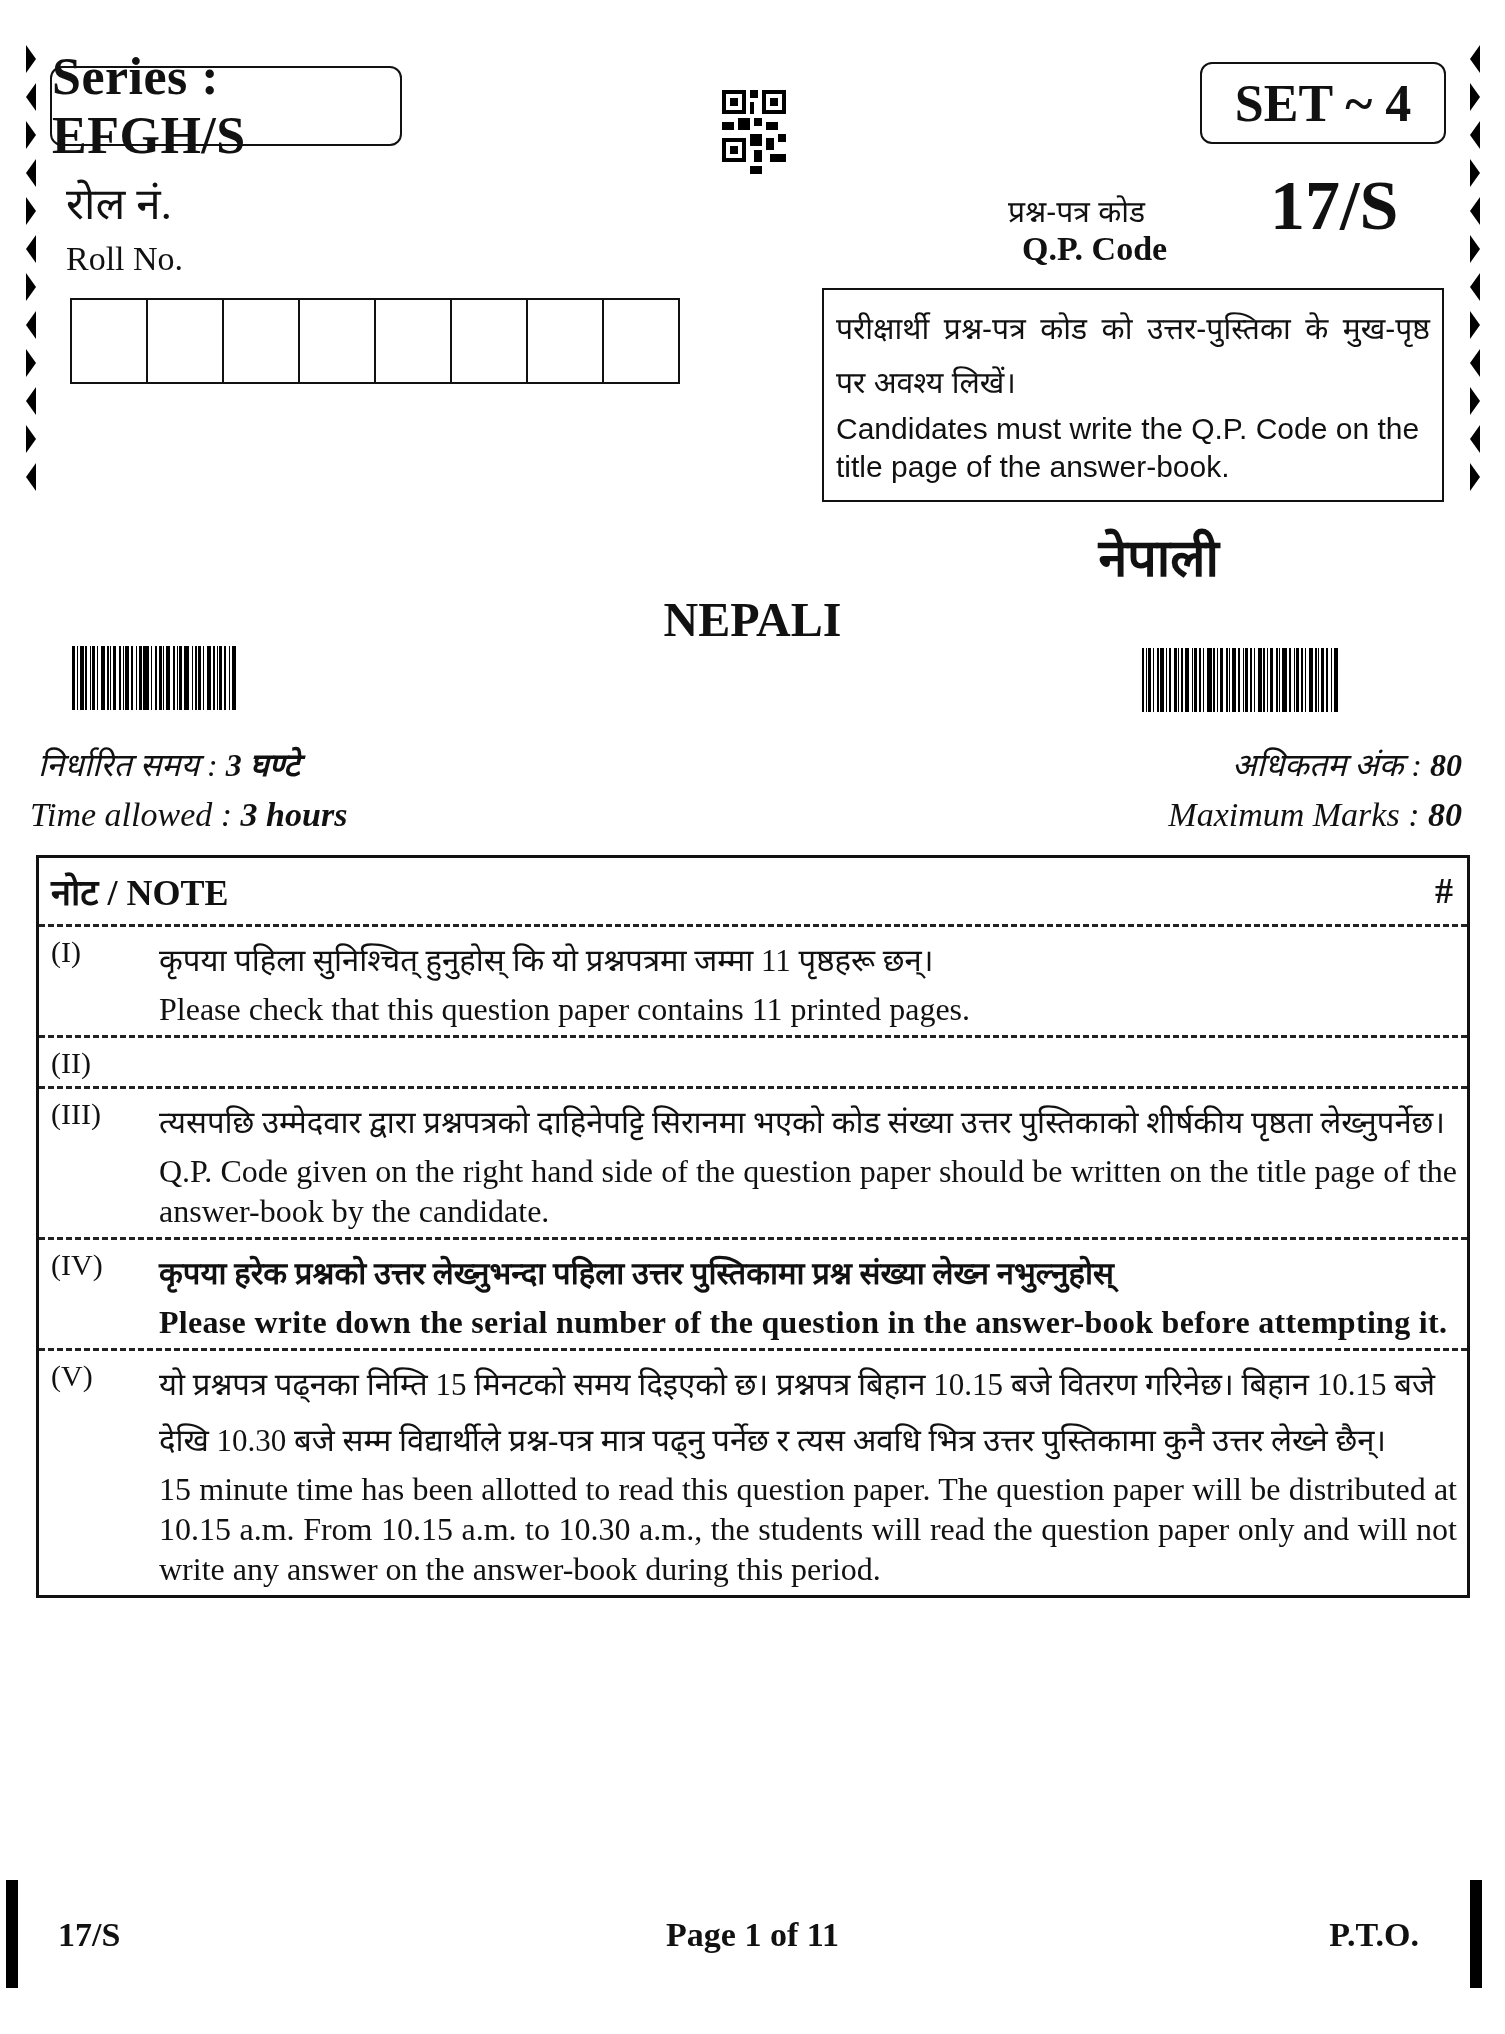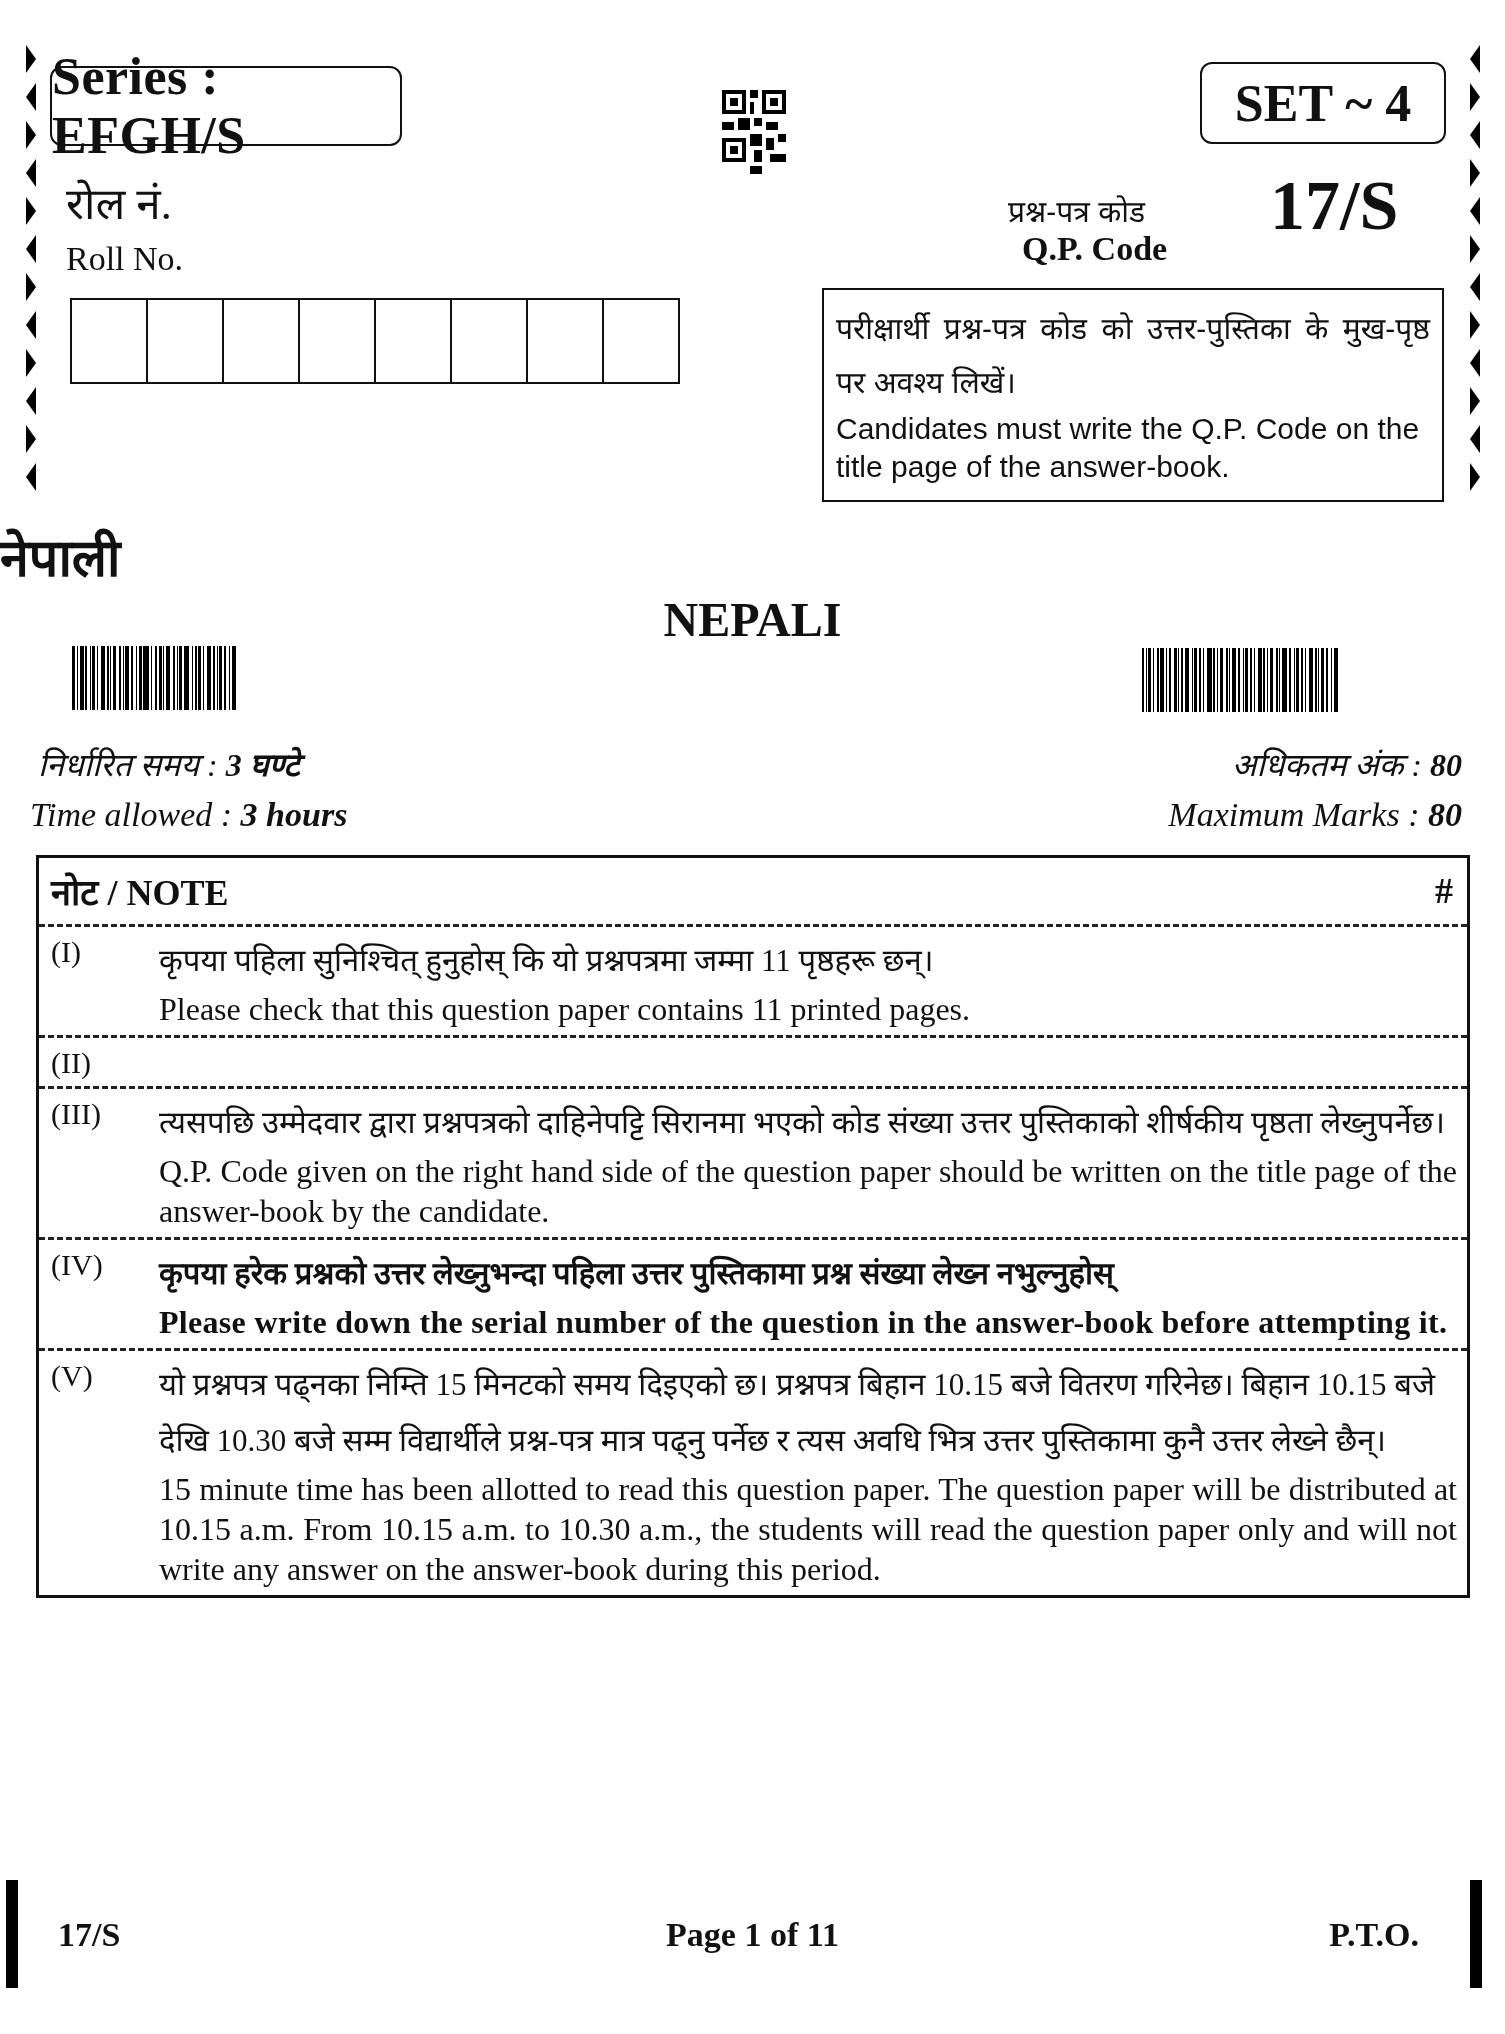--- a/index.html
+++ b/index.html
@@ -24,21 +24,21 @@
   .roll-box { width:74px; height:82px; border-right:2px solid #111; }
   .roll-box:last-child { border-right:none; }
 
   .qp-hi { left:1008px; top:166px; font-size:30px; font-family:Liberation Sans, sans-serif;margin-top:24px; }
   .qp-code { left:1270px; top:166px; font-size:70px; font-weight:bold; font-family:"Liberation Serif", serif; }
   .qp-en { left:1022px; top:230px; font-size:34px; font-weight:bold; font-family:"Liberation Serif", serif; }
   .instr-box { left:822px; top:288px; width:622px; height:214px; border:2px solid #111; box-sizing:border-box; padding:12px 12px 0 12px; }
   .instr-hi { font-size:30px; line-height:54px; font-family:"Liberation Sans", sans-serif; text-align:justify; }
   .instr-en { font-size:30px; line-height:38px; font-family:"Liberation Sans", sans-serif; margin-top:0; }
 
-  .subject-hi { left:0; width:1219px; top:520px; text-align:left; font-size:52px; font-weight:bold; font-family:"Liberation Serif", serif; }
+  .subject-hi { left:0; width:1219px; top:520px; text-align:right; font-size:52px; font-weight:bold; font-family:"Liberation Serif", serif; }
   .subject-en { left:0; width:1505px; top:592px; text-align:center; font-size:48px; font-weight:bold; font-family:"Liberation Serif", serif; }
   .barcode { top:646px; height:64px; display:flex; align-items:stretch; }
   .barcode span { display:block; background:#000; height:100%; }
   .barcode-left { left:72px; width:264px; }
   .barcode-right { left:1142px; width:328px; top:648px; }
 
   .time-hi { left:38px; top:742px; font-size:32px; font-style:italic; font-family:"Liberation Serif", serif; }
   .time-en { left:30px; top:796px; font-size:34px; font-style:italic; font-family:"Liberation Serif", serif; }
   .marks-hi { right:43px; top:742px; font-size:32px; font-style:italic; font-family:"Liberation Serif", serif; text-align:right; }
   .marks-en { right:43px; top:796px; font-size:34px; font-style:italic; font-family:"Liberation Serif", serif; text-align:right; }

